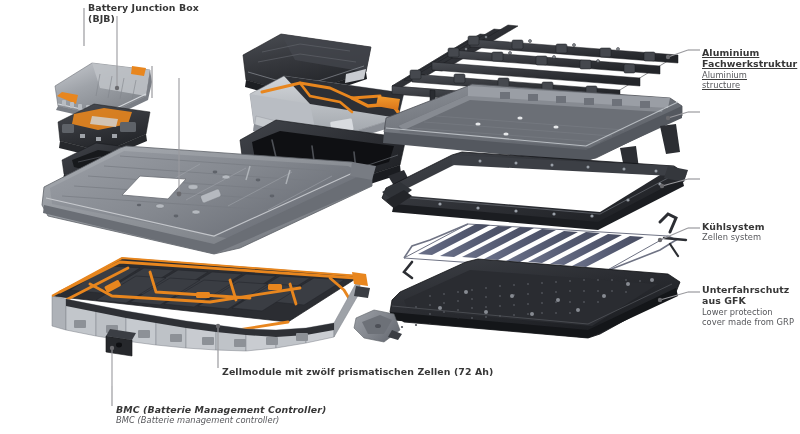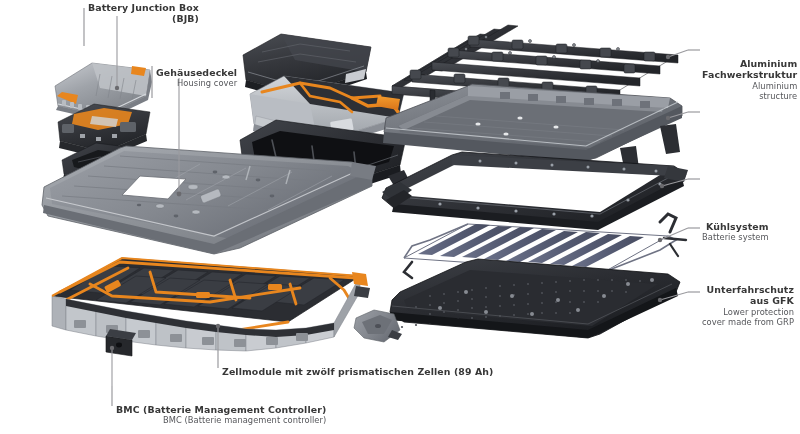--- a/index.html
+++ b/index.html
@@ -1,18 +1,18 @@
 <!DOCTYPE html>
 <html><head>
 <meta charset="utf-8">
 <style>
   html,body{margin:0;padding:0;background:#ffffff;}
   body{width:800px;height:434px;position:relative;overflow:hidden;
        font-family:"DejaVu Sans","Liberation Sans",sans-serif;}
-  #stage{position:absolute;left:0;top:0;width:800px;height:388px;text-align:right;}
+  #stage{position:absolute;left:0;top:0;width:800px;height:388px;}
   .label{position:absolute;color:#3b3b3b;}
   .lab-de{font-size:9.4px;font-weight:700;line-height:11.4px;letter-spacing:.1px;color:#373737;white-space:pre-line;}
   .lab-en{font-size:8.3px;font-weight:400;line-height:10.2px;letter-spacing:.05px;color:#55565a;white-space:pre-line;}
   svg{display:block;}
   .nosel{user-select:none;}
 </style>
 </head>
 <body>
 
 <div id="stage">
@@ -582,48 +582,44 @@
     <line x1="112" y1="386" x2="112" y2="348" stroke-width="1.1"></line>
     <circle cx="112" cy="348" r="2.2" fill="#6a6a6e" stroke="none"></circle>
   </g>
 </svg>
 
 <div class="label" style="left:88px;top:2px;">
   <div class="lab-de">Battery Junction Box
 (BJB)</div>
 </div>
 
-<div class="label" style="left:156px;top:67px;">
-  <div class="lab-de">Gehäusedeckel</div>
-  <div class="lab-en">Housing cover</div>
-</div>
-
-<div class="label" style="left:702px;top:58px;">
+
+<div class="label" style="left:702px;top:47px;text-decoration:underline;">
   <div class="lab-de">Aluminium
 Fachwerkstruktur</div>
   <div class="lab-en">Aluminium
 structure</div>
 </div>
 
 
 
 <div class="label" style="left:702px;top:221px;">
   <div class="lab-de">Kühlsystem</div>
-  <div class="lab-en">Batterie system</div>
+  <div class="lab-en">Zellen system</div>
 </div>
 
 <div class="label" style="left:702px;top:284px;">
   <div class="lab-de">Unterfahrschutz
 aus GFK</div>
   <div class="lab-en">Lower protection
 cover made from GRP</div>
 </div>
 
 <div class="label" style="left:222px;top:366px;">
-  <div class="lab-de">Zellmodule mit zwölf prismatischen Zellen (89 Ah)</div>
+  <div class="lab-de">Zellmodule mit zwölf prismatischen Zellen (72 Ah)</div>
 </div>
 
-<div class="label" style="left:116px;top:404px;">
+<div class="label" style="left:116px;top:404px;font-style:italic;">
   <div class="lab-de">BMC (Batterie Management Controller)</div>
   <div class="lab-en">BMC (Batterie management controller)</div>
 </div>
 
 </div>
 
 </body></html>

